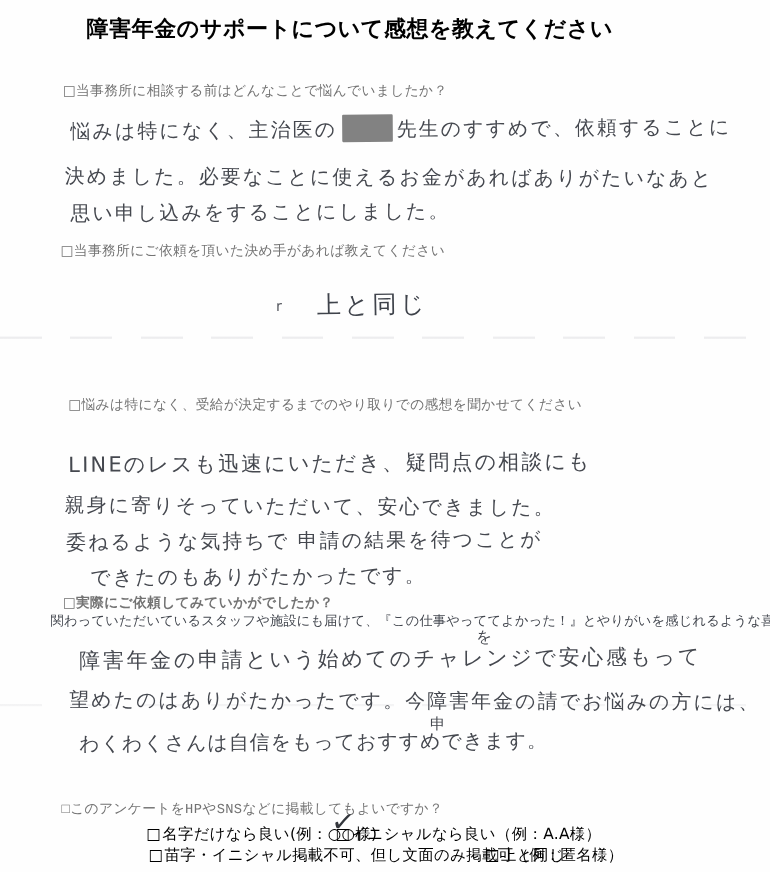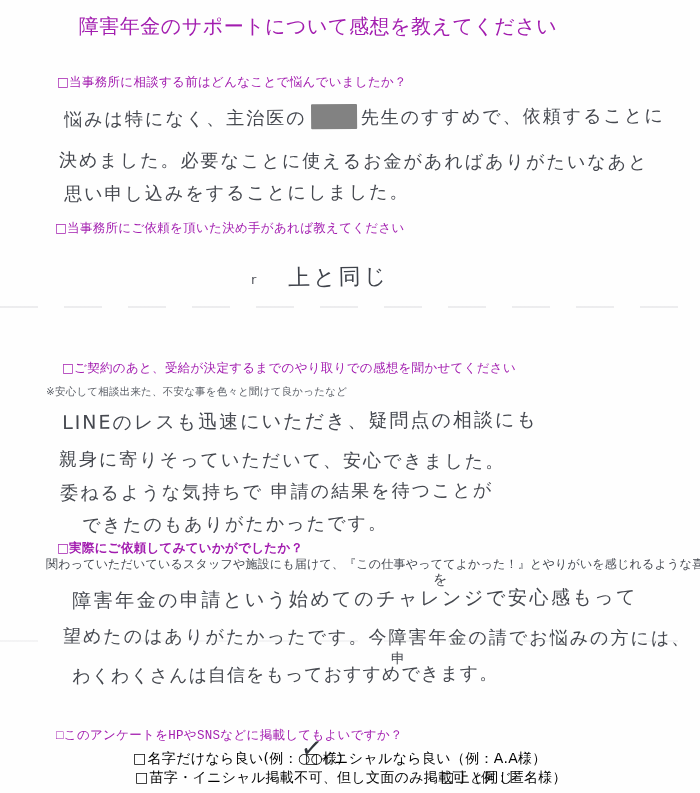--- a/index.html
+++ b/index.html
@@ -4,23 +4,23 @@
 <style>
   html,body{margin:0;padding:0;background:#ffffff;}
   #page{
     position:relative;width:700px;height:793px;background:#fefefe;overflow:hidden;
     font-family:"DejaVu Sans","Liberation Sans",sans-serif;
   }
   .abs{position:absolute;white-space:nowrap;}
   
   .title{
     left:0;top:13px;width:636px;text-align:center;
-    font-size:20px;font-weight:400;color:#a21caf;letter-spacing:.5px;
+    font-size:20px;font-weight:700;color:#000000;letter-spacing:.5px;
   }
-  .q{font-size:12.5px;color:#a21caf;letter-spacing:.3px;}
+  .q{font-size:12.5px;color:#737373;letter-spacing:.3px;}
   .note{font-size:10.5px;color:#5c6068;letter-spacing:.2px;}
   .sub{font-size:12px;color:#43474f;letter-spacing:.2px;}
   .opt{font-size:14px;color:#000000;letter-spacing:.3px;}
   .box{margin-right:1px;}
   
   .hw{
     font-size:18px;color:#45484f;letter-spacing:2px;
     transform:rotate(-.4deg);transform-origin:left top;
   }
   .hw2{font-size:22px;color:#3f434b;letter-spacing:3px;transform:rotate(-1deg);}
@@ -54,22 +54,21 @@
   </div>
   <div class="abs hw" style="left:59px;top:148px;transform:rotate(.2deg);">決めました。必要なことに使えるお金があればありがたいなあと</div>
   <div class="abs hw" style="left:64px;top:182px;">思い申し込みをすることにしました。</div>
 
   <div class="abs q" style="left:55px;top:220px;">□当事務所にご依頼を頂いた決め手があれば教えてください</div>
   <div class="abs hw-mark" style="left:251px;top:272px;">r</div>
   <div class="abs hw2" style="left:288px;top:262px;">上と同じ</div>
 
   <div class="scanline" style="top:306px;"></div>
 
-  <div class="abs q" style="left:62px;top:360px;">□ご契約のあと、受給が決定するまでのやり取りでの感想を聞かせてください</div>
-  <div class="abs note" style="left:46px;top:385px;">※安心して相談出来た、不安な事を色々と聞けて良かったなど</div>
+  <div class="abs q" style="left:62px;top:360px;">□悩みは特になく、受給が決定するまでのやり取りでの感想を聞かせてください</div>
   <div class="abs hw" style="left:62px;top:410px;font-size:19px;">LINEのレスも迅速にいただき、疑問点の相談にも</div>
   <div class="abs hw" style="left:59px;top:447px;transform:rotate(.3deg);">親身に寄りそっていただいて、安心できました。</div>
   <div class="abs hw" style="left:60px;top:481px;">委ねるような気持ちで 申請の結果を待つことが</div>
   <div class="abs hw" style="left:82px;top:513px;">できたのもありがたかったです。</div>
 
   <div class="abs q" style="left:57px;top:540px;font-weight:bold;">□実際にご依頼してみていかがでしたか？</div>
   <div class="abs sub" style="left:46px;top:556px;">関わっていただいているスタッフや施設にも届けて、『この仕事やっててよかった！』とやりがいを感じれるような喜び</div>
 
   <div class="insert" style="left:433px;top:571px;">を</div>
   <div class="abs hw" style="left:72px;top:588px;font-size:19px;letter-spacing:2.5px;">障害年金の申請という始めてのチャレンジで安心感もって</div>

